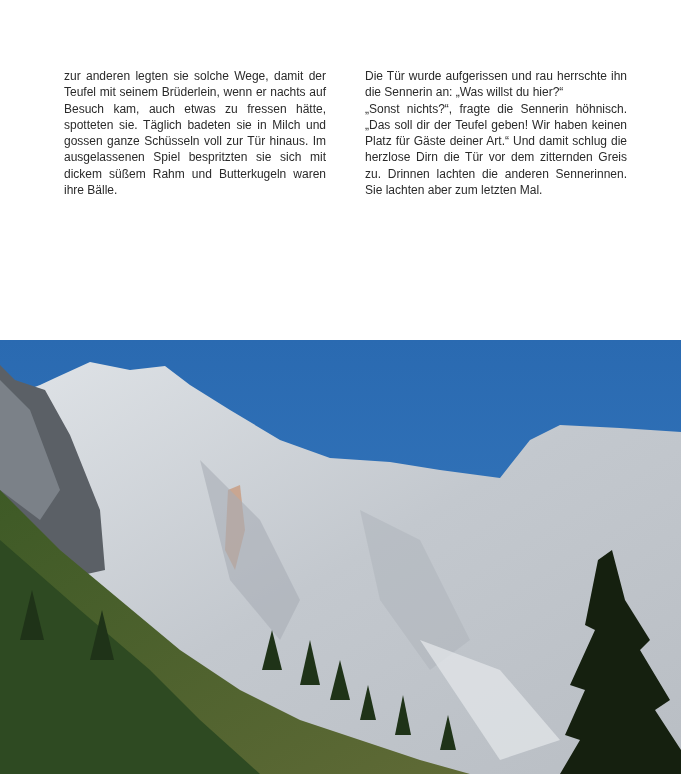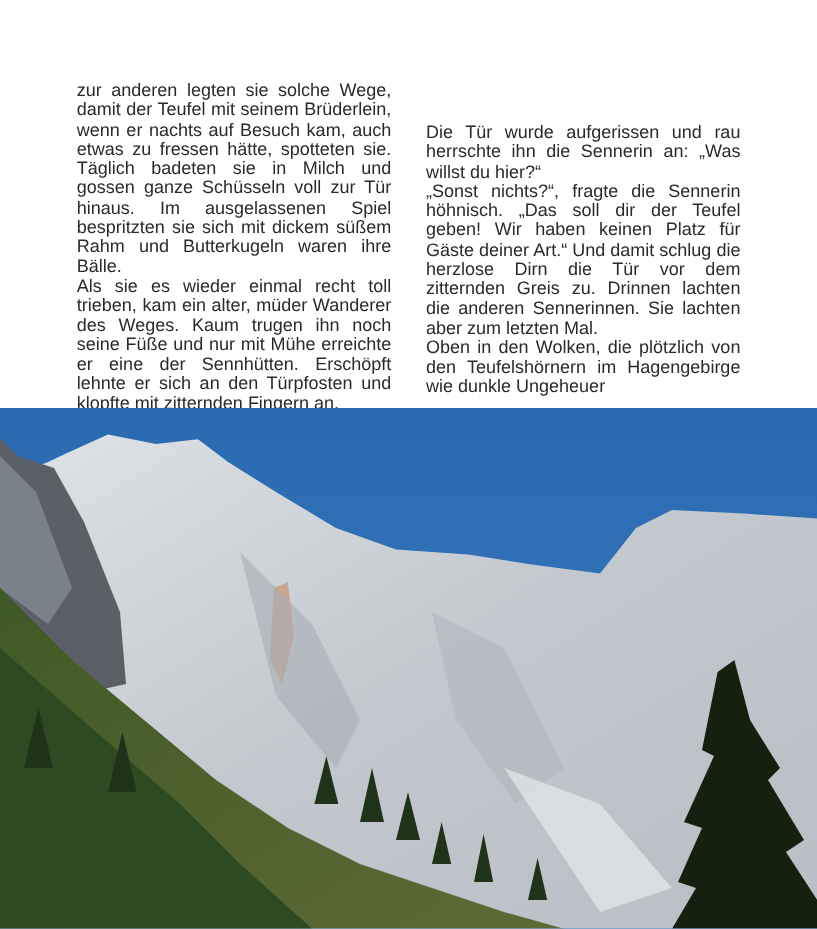--- a/index.html
+++ b/index.html
@@ -1,35 +1,33 @@
 <!DOCTYPE html>
 <html><head>
 <meta charset="utf-8">
 <style>
   html,body{margin:0;padding:0;background:#fff;}
   body{width:681px;height:774px;position:relative;overflow:hidden;font-family:"Liberation Sans",sans-serif;}
-  .col{position:absolute;top:68px;width:262px;font-size:15px;line-height:16.3px;color:#2a2a2a;text-align:justify;}
+  .col{position:absolute;top:68px;width:262px;font-size:12px;line-height:16.3px;color:#2a2a2a;text-align:justify;}
   .col p{margin:0;}
   #col-left{left:64px;}
-  #col-right{left:355px;margin-top:35px;}
+  #col-right{left:365px;}
   .photo{position:absolute;left:0;top:340px;width:681px;height:434px;overflow:hidden;background:#2f70b5;}
   .photo svg{display:block;}
 </style>
 </head>
 <body>
 
 <div id="col-left" class="col">
   <p>zur anderen legten sie solche Wege, damit der Teufel mit seinem Brüderlein, wenn er nachts auf Besuch kam, auch etwas zu fressen hätte, spotteten sie. Täglich badeten sie in Milch und gossen ganze Schüsseln voll zur Tür hinaus. Im ausgelassenen Spiel bespritzten sie sich mit dickem süßem Rahm und Butterkugeln waren ihre Bälle.</p>
-  <p>Als sie es wieder einmal recht toll trieben, kam ein alter, müder Wanderer des Weges. Kaum trugen ihn noch seine Füße und nur mit Mühe erreichte er eine der Sennhütten. Erschöpft lehnte er sich an den Türpfosten und klopfte mit zitternden Fingern an.</p>
 </div>
 
 <div id="col-right" class="col">
   <p>Die Tür wurde aufgerissen und rau herrschte ihn die Sennerin an: „Was willst du hier?“</p>
   <p>„Sonst nichts?“, fragte die Sennerin höhnisch. „Das soll dir der Teufel geben! Wir haben keinen Platz für Gäste deiner Art.“ Und damit schlug die herzlose Dirn die Tür vor dem zitternden Greis zu. Drinnen lachten die anderen Sennerinnen. Sie lachten aber zum letzten Mal.</p>
-  <p>Oben in den Wolken, die plötzlich von den Teufelshörnern im Hagengebirge wie dunkle Ungeheuer</p>
 </div>
 
 <div class="photo">
   <svg width="681" height="434" viewBox="0 0 681 434">
     <defs>
       <linearGradient id="sky" x1="0" y1="0" x2="0" y2="1">
         <stop offset="0" stop-color="#2a6ab1"></stop>
         <stop offset="1" stop-color="#3a7dc2"></stop>
       </linearGradient>
       <linearGradient id="rock" x1="0" y1="0" x2="1" y2="1">

